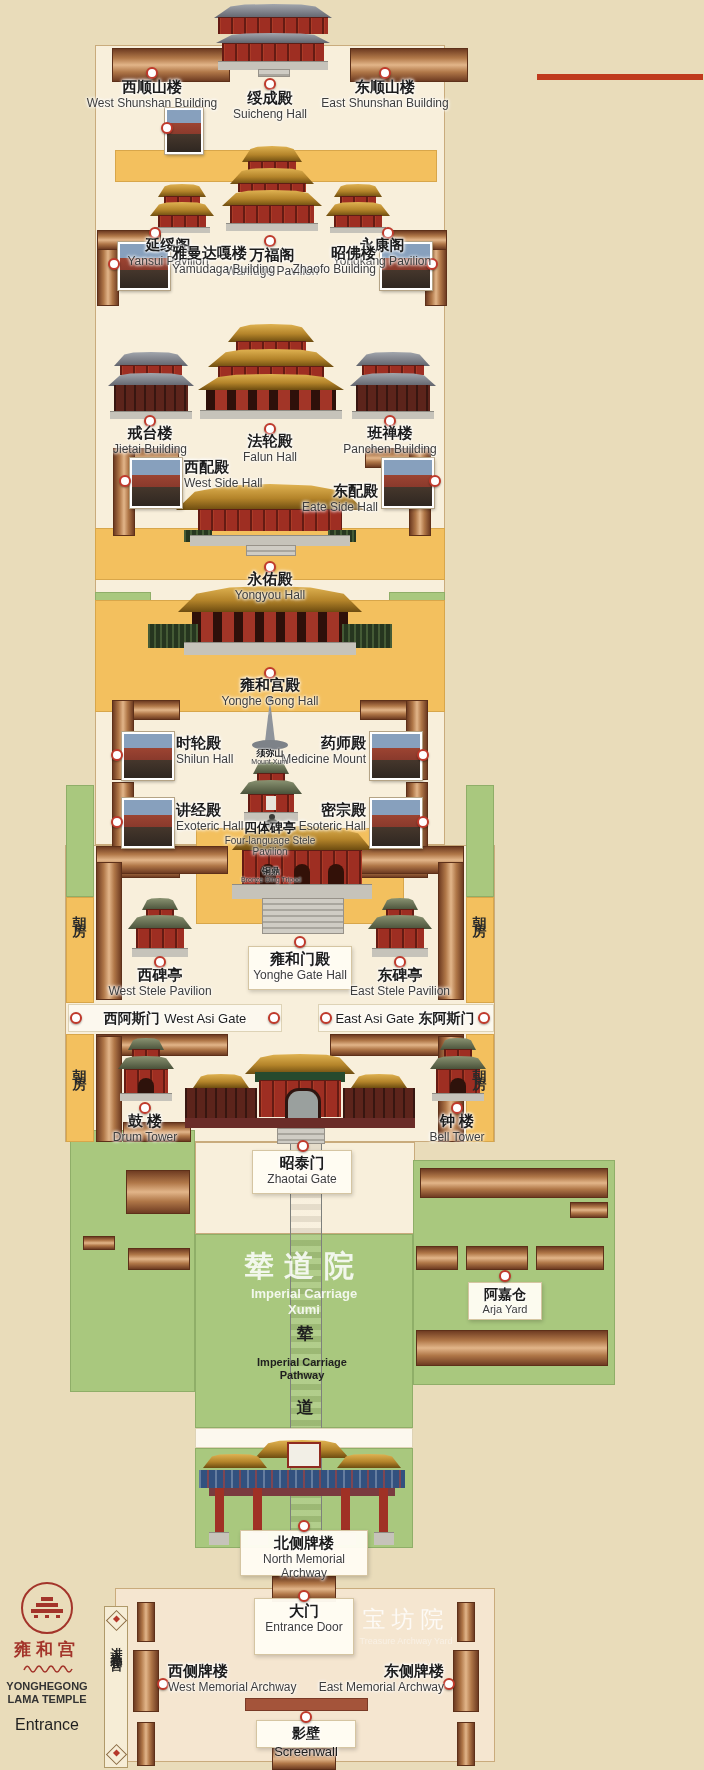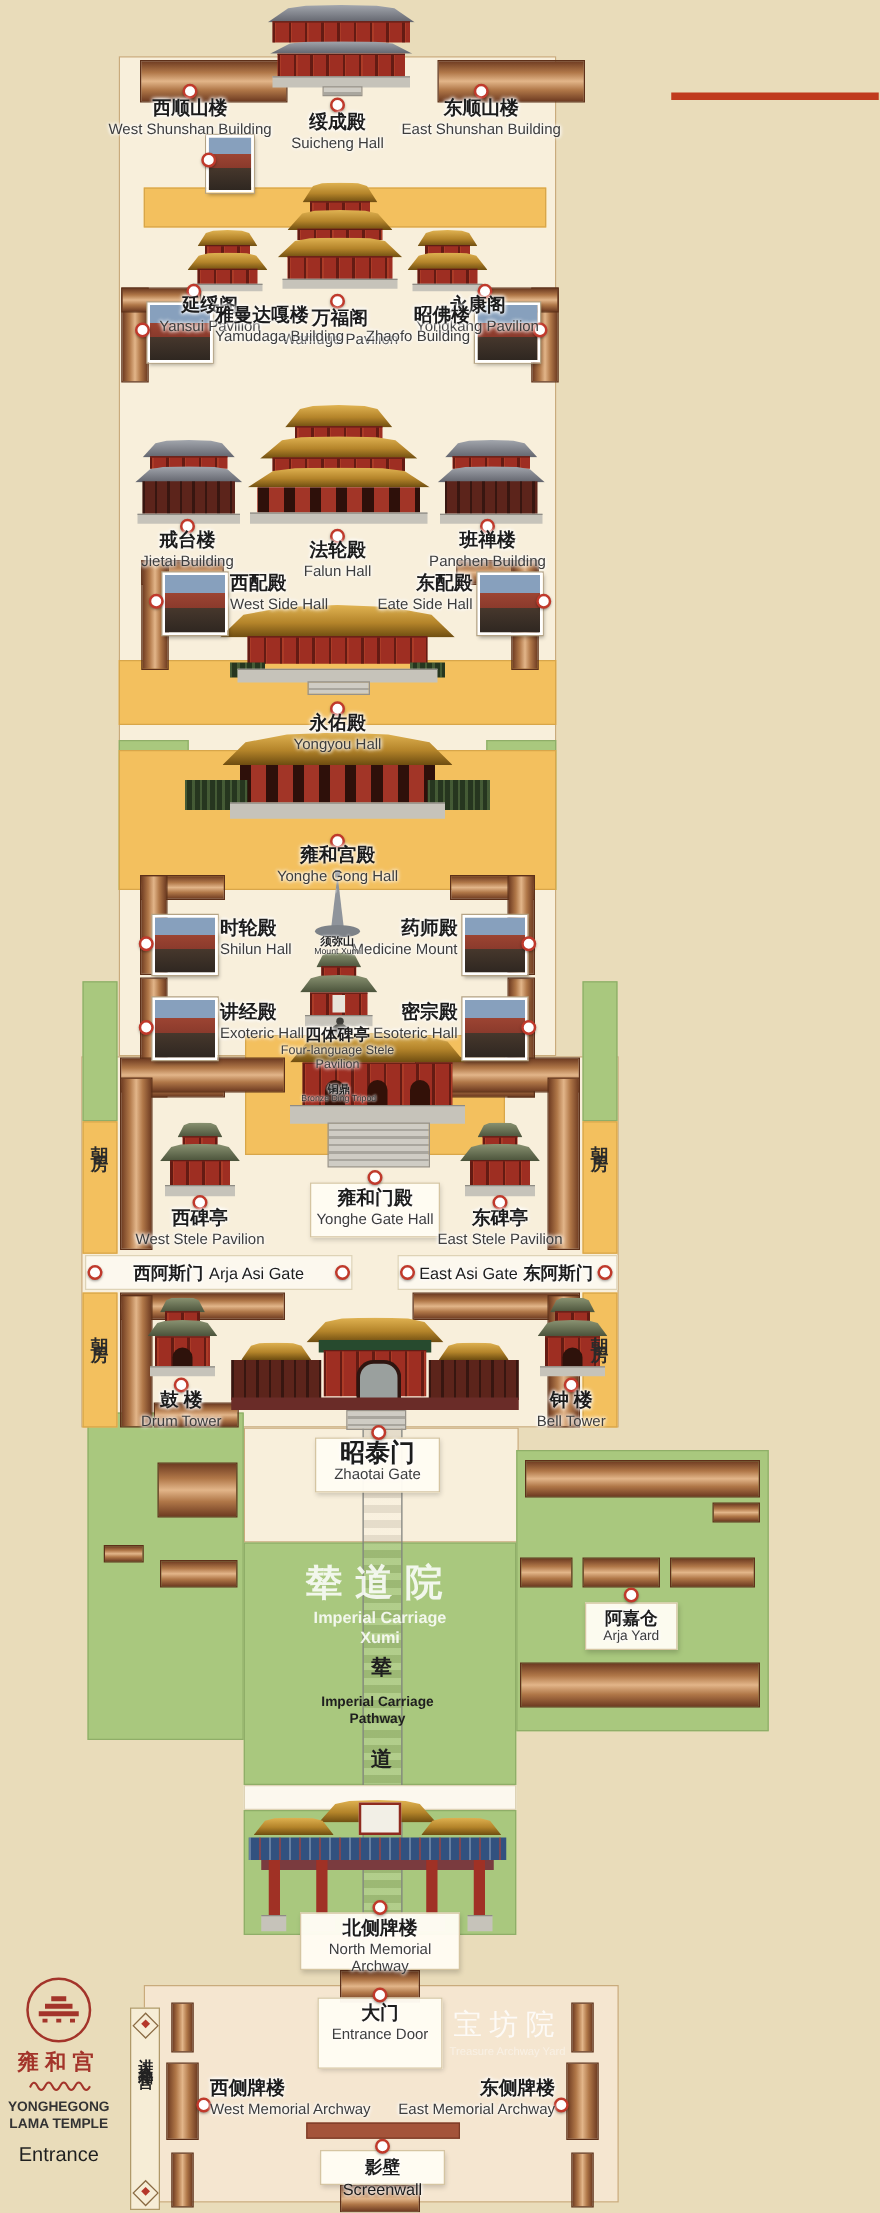--- a/index.html
+++ b/index.html
@@ -400,21 +400,21 @@
   </div>
   <div class="lab" style="left:390px;top:424px">
     <div class="cn">班禅楼</div>
     <div class="en">Panchen Building</div>
   </div>
 
   <div class="lab left" style="left:184px;top:458px">
     <div class="cn">西配殿</div>
     <div class="en">West Side Hall</div>
   </div>
-  <div class="lab right" style="right:326px;top:458px">
+  <div class="lab right" style="right:326px;top:482px">
     <div class="cn">东配殿</div>
     <div class="en">Eate Side Hall</div>
   </div>
 
   <div class="lab" style="left:270px;top:570px">
     <div class="cn">永佑殿</div>
     <div class="en">Yongyou Hall</div>
   </div>
   <div class="lab" style="left:270px;top:676px">
     <div class="cn">雍和宫殿</div>
@@ -469,38 +469,38 @@
 
   <div class="box" style="left:248px;top:946px;width:104px;height:44px">
     <div class="cn" style="font-size:15px">雍和门殿</div>
     <div class="en">Yonghe Gate Hall</div>
   </div>
 
   <div class="white-band" style="left:68px;top:1004px;width:214px;height:28px"></div>
   <div class="white-band" style="left:318px;top:1004px;width:176px;height:28px"></div>
   <div class="lab" style="left:175px;top:1009px">
     <span class="cn" style="font-size:14px">西阿斯门</span>
-    <span class="en" style="font-size:13px;color:#1c1c1c">Arja Asi Gate</span>
+    <span class="en" style="font-size:13px;color:#1c1c1c">West Asi Gate</span>
   </div>
   <div class="lab" style="left:405px;top:1009px">
     <span class="en" style="font-size:13px;color:#1c1c1c">East Asi Gate</span>
     <span class="cn" style="font-size:14px">东阿斯门</span>
   </div>
 
   <div class="lab" style="left:145px;top:1112px">
     <div class="cn">鼓 楼</div>
     <div class="en">Drum Tower</div>
   </div>
   <div class="lab" style="left:457px;top:1112px">
     <div class="cn">钟 楼</div>
     <div class="en">Bell Tower</div>
   </div>
 
   <div class="box" style="left:252px;top:1150px;width:100px;height:44px">
-    <div class="cn" style="font-size:20px">昭泰门</div>
+    <div class="cn" style="font-size:15px">昭泰门</div>
     <div class="en">Zhaotai Gate</div>
   </div>
 
   <div class="lab wt" style="left:304px;top:1246px;font-size:30px;font-weight:700;letter-spacing:10px;z-index:12">辇道院</div>
   <div class="lab wt" style="left:304px;top:1286px;font-size:13px;font-weight:700;z-index:12">Imperial Carriage</div>
   <div class="lab wt" style="left:304px;top:1302px;font-size:13px;font-weight:700;z-index:12">Xumi</div>
 
   <div class="box" style="left:468px;top:1282px;width:74px;height:38px">
     <div class="cn" style="font-size:14px;line-height:16px">阿嘉仓</div>
     <div class="en" style="font-size:11px">Arja Yard</div>

